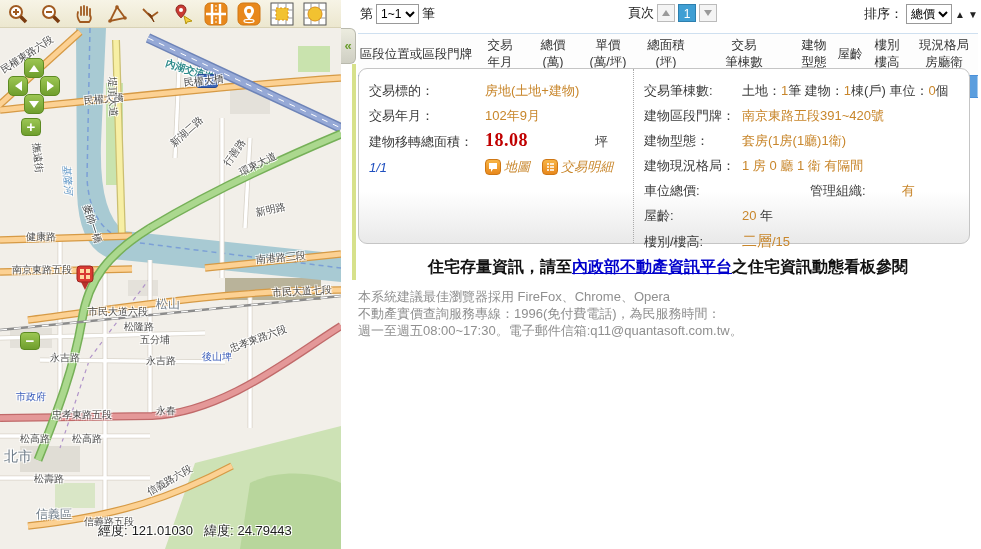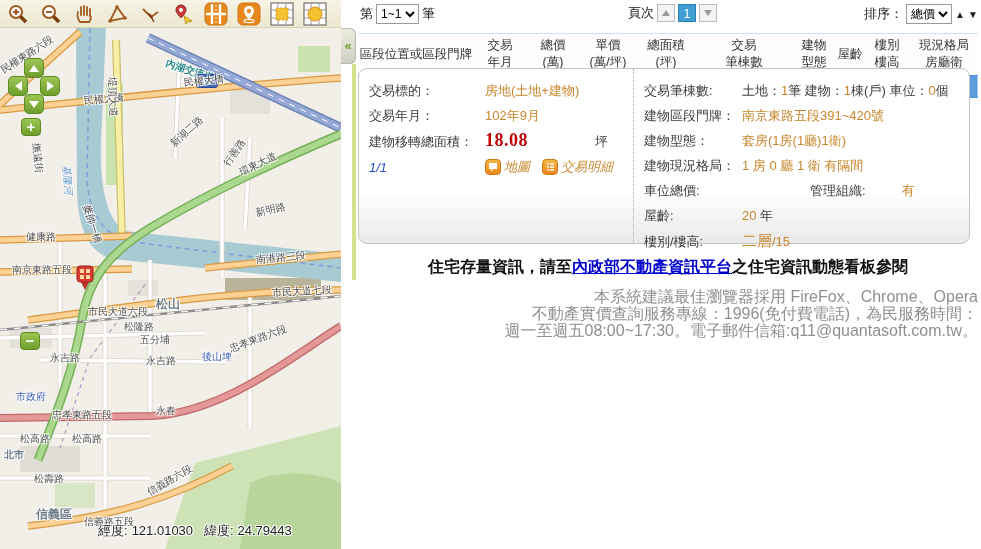--- a/index.html
+++ b/index.html
@@ -10,21 +10,21 @@
   
   #map-toolbar { position:absolute; left:0; top:0; width:341px; height:28px;
     background:linear-gradient(#f7f4e6,#ece7cf); border-bottom:1px solid #d8d2b6;
     display:flex; align-items:center; gap:9px; padding-left:6px; z-index:30; }
   .tool { width:24px; height:24px; display:flex; align-items:center; justify-content:center; cursor:pointer; }
   #map-panel { position:absolute; left:0; top:28px; width:341px; height:521px; background:#f2efe9; overflow:hidden; }
   #map-panel svg.basemap { position:absolute; left:0; top:0; }
   .maplabel { position:absolute; font-size:10px; color:#4a4a4a; white-space:nowrap;
     text-shadow:1px 1px 0 #fff,-1px -1px 0 #fff,1px -1px 0 #fff,-1px 1px 0 #fff;
     transform-origin:left center; pointer-events:none; }
-  .maplabel.big { font-size:12px; font-weight:bold; color:#6d7b88; }
+  .maplabel.big { font-size:12px; font-weight:normal; color:#6d7b88; }
   .maplabel.blue { color:#3a5dbb; }
   .maplabel.teal { color:#2e8b8b; font-weight:bold; }
   .maplabel.water { color:#5b94c6; font-style:italic; }
   #hwy-shield { position:absolute; left:196px; top:46px; background:#3c66b8; color:#fff;
     font-size:11px; font-weight:bold; padding:0 4px; border-radius:3px; border:1px solid #274a92;
     text-shadow:none; }
   #coords { position:absolute; left:98px; top:494px; font-size:13px; color:#1c1c1c;
     text-shadow:1px 1px 0 #fff,-1px -1px 0 #fff,1px -1px 0 #fff,-1px 1px 0 #fff; }
   #coords b { font-weight:normal; margin-right:4px; }
   
@@ -90,22 +90,22 @@
   #pager-line { display:flex; align-items:center; margin-top:4px; font-size:13px;font-style:italic; }
   #pager { color:#1f4fbf; width:116px; }
   .obtn { display:flex; align-items:center; gap:3px; margin-right:12px; cursor:pointer; color:#c8862b; font-size:13px; }
   .obtn .oicon { width:16px; height:16px; border-radius:4px; background:linear-gradient(#f7b445,#e8881c);
     border:1px solid #cf7714; display:flex; align-items:center; justify-content:center; }
 
   
   #notice { position:absolute; left:0; top:257px; width:620px; text-align:center;
     font-size:16px; font-weight:bold; color:#111; }
   #notice a { color:#0101cc; text-decoration:underline; cursor:pointer; }
-  #sysinfo { position:absolute; left:0; top:288px; width:620px; text-align:right;
-    font-size:16px; color:#8f8f8f; line-height:17px; }
+  #sysinfo { position:absolute; left:0; top:288px; width:620px; text-align:left;
+    font-size:13px; color:#8f8f8f; line-height:17px; }
 </style>
 </head>
 <body>
 
 <div id="stage">
 
   <div id="map-toolbar">
     <span class="tool">
       <svg width="22" height="22">
           <circle cx="9" cy="9" r="6" fill="#fff" stroke="#a05a20" stroke-width="2"></circle>
@@ -300,21 +300,21 @@
     <span class="maplabel" style="left:50px;top:323px">永吉路</span>
     <span class="maplabel" style="left:146px;top:326px">永吉路</span>
     <span class="maplabel blue" style="left:202px;top:322px">後山埤</span>
     <span class="maplabel" style="left:52px;top:380px">忠孝東路五段</span>
     <span class="maplabel" style="left:230px;top:314px;transform:rotate(-20deg)">忠孝東路六段</span>
     <span class="maplabel blue" style="left:16px;top:362px">市政府</span>
     <span class="maplabel" style="left:156px;top:376px">永春</span>
     <span class="maplabel" style="left:20px;top:404px">松高路</span>
     <span class="maplabel" style="left:72px;top:404px">松高路</span>
     <span class="maplabel" style="left:34px;top:444px">松壽路</span>
-    <span class="maplabel big" style="left:4px;top:420px;font-size:10px">北市</span>
+    <span class="maplabel big" style="left:4px;top:420px;font-size:14px">北市</span>
     <span class="maplabel big" style="left:36px;top:478px">信義區</span>
     <span class="maplabel" style="left:84px;top:487px">信義路五段</span>
     <span class="maplabel" style="left:148px;top:458px;transform:rotate(-30deg)">信義路六段</span>
     <span class="maplabel water" style="left:66px;top:130px;transform:rotate(85deg)">基隆河</span>
 
     <div class="navbtn" style="left:24px;top:30px">
         <span class="tri tri-up"></span>
       </div>
     <div class="navbtn" style="left:8px;top:48px">
         <span class="tri tri-left"></span>

